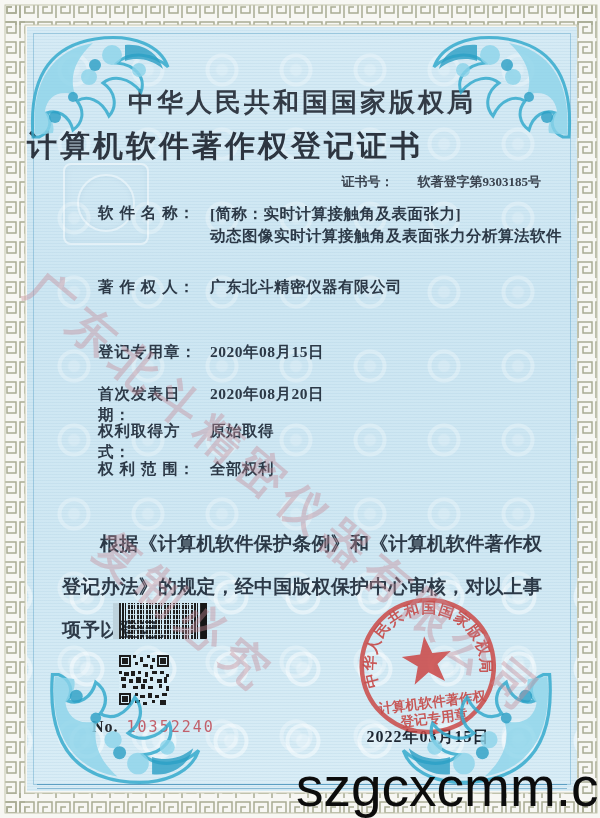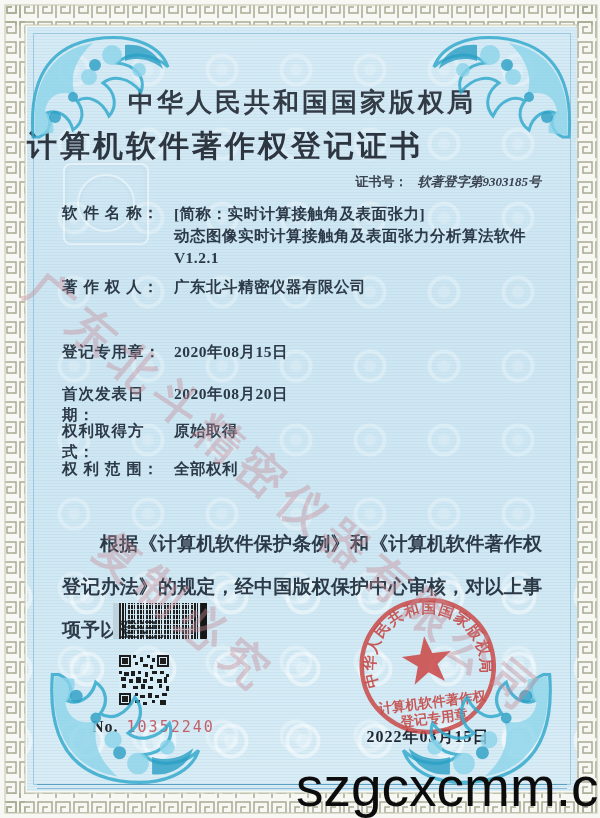--- a/index.html
+++ b/index.html
@@ -31,23 +31,23 @@
   .c-tl{left:25px;top:25px;}
   .c-tr{right:23px;top:25px;transform:scaleX(-1);}
   .c-bl{left:25px;bottom:22px;transform:scaleY(-1);}
   .c-br{right:23px;bottom:22px;transform:scale(-1,-1);}
   
   .issuer{position:absolute;left:0;top:58px;width:100%;text-align:center;z-index:4;
           font-size:26px;font-weight:700;letter-spacing:3px;color:#333b46;}
   .cert-title{position:absolute;left:0;top:99px;width:100%;z-index:4;
           font-size:30px;font-weight:700;letter-spacing:3px;color:#2d3540;}
   .cert-no{position:absolute;right:36px;top:146px;z-index:4;font-size:13px;font-weight:700;color:#39424e;}
-  .cert-no .num{margin-left:10px;font-style:italic;}
+  .cert-no .num{margin-left:24px;}
   .row{position:absolute;left:35px;z-index:4;font-size:15.5px;font-weight:600;color:#2c3947;}
-  .row .lbl{display:inline-block;width:108px;letter-spacing:1px;vertical-align:top;}
+  .row .lbl{display:inline-block;width:108px;letter-spacing:1px;vertical-align:top;margin-left:36px;}
   .row .val{display:inline-block;vertical-align:top;letter-spacing:.5px;}
   .val-lines div{line-height:22px;}
   .statement{position:absolute;left:35px;top:495px;width:480px;z-index:4;font-size:19px;
           font-weight:600;color:#2c3947;line-height:43px;text-indent:2em;text-align:justify;}
   
   .barcode{position:absolute;left:86px;top:576px;width:94px;height:36px;z-index:4;
         background:repeating-linear-gradient(90deg,#1b1b1b 0 2px,rgba(0,0,0,0) 2px 3px,#1b1b1b 3px 4px,rgba(0,0,0,0) 4px 6px,#262626 6px 8px,rgba(0,0,0,0) 8px 9px);}
   .barcode::before{content:"";position:absolute;left:14px;right:14px;top:0;bottom:0;
         background:repeating-linear-gradient(0deg,transparent 0 4px,rgba(208,232,243,.85) 4px 5px);}
   .barcode::after{content:"";position:absolute;left:0;top:0;bottom:0;width:6px;background:#161616;
@@ -126,21 +126,20 @@
     <div class="cert-title">计算机软件著作权登记证书</div>
     <div class="cert-no">
       <span>证书号：</span><span class="num">软著登字第9303185号</span>
     </div>
 
     <div class="row" style="top:176px">
       <span class="lbl">软 件 名 称：</span>
       <span class="val val-lines">
         <div>[简称：实时计算接触角及表面张力]</div>
         <div>动态图像实时计算接触角及表面张力分析算法软件</div>
-        <div>V1.2.1</div>
       </span>
     </div>
     <div class="row" style="top:250px">
       <span class="lbl">著 作 权 人：</span>
       <span class="val">广东北斗精密仪器有限公司</span>
     </div>
     <div class="row" style="top:315px">
       <span class="lbl">登记专用章：</span>
       <span class="val">2020年08月15日</span>
     </div>

